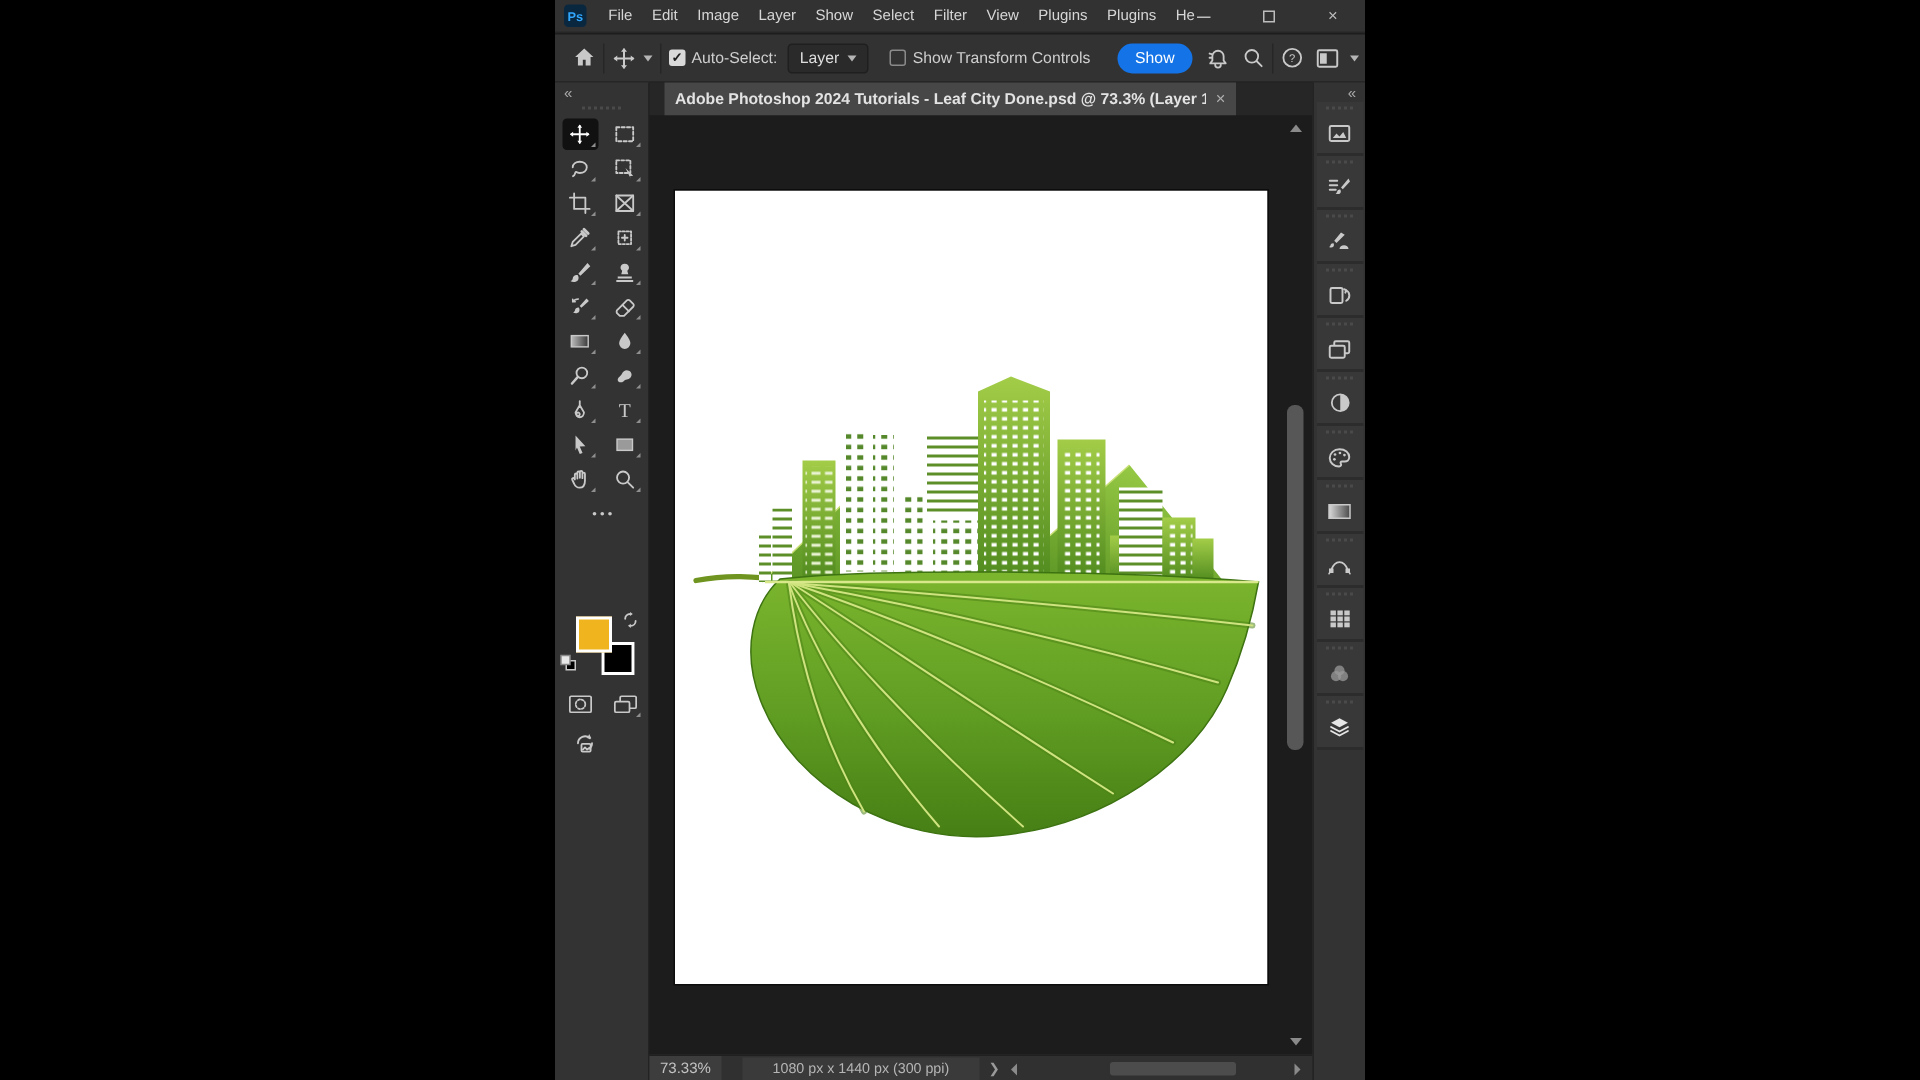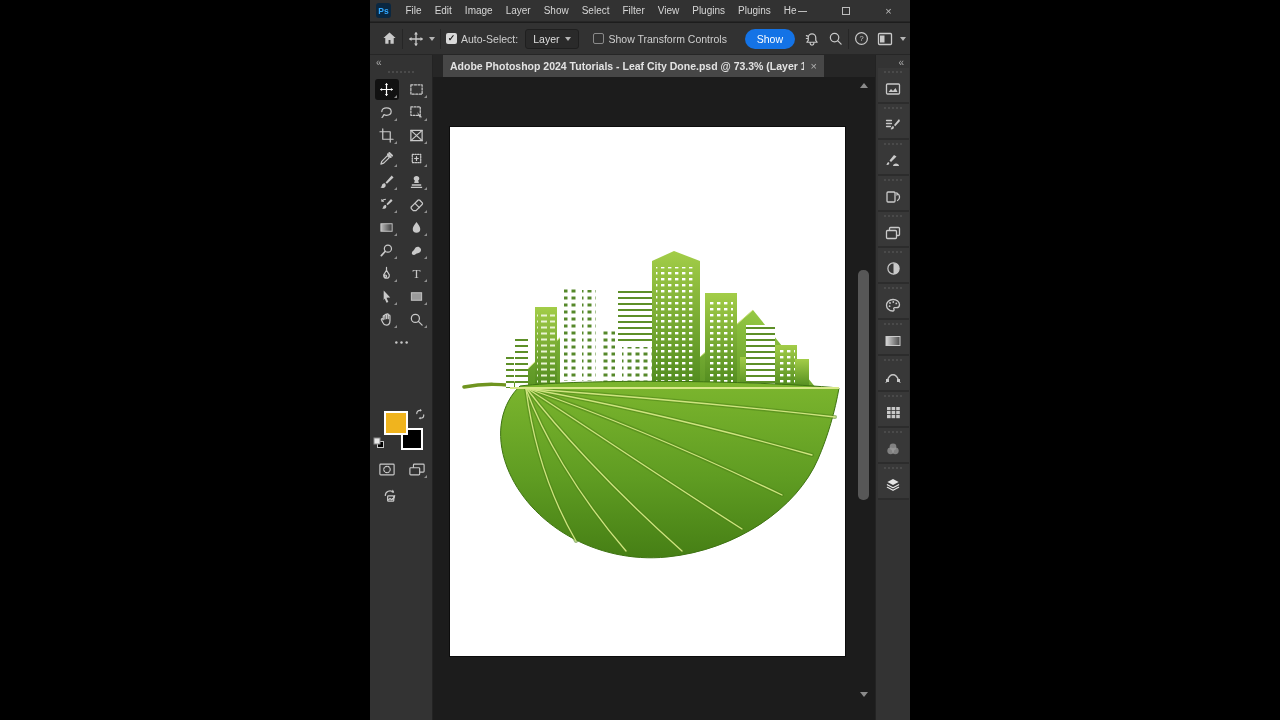--- a/index.html
+++ b/index.html
@@ -494,20 +494,30 @@
             </svg>
           </div>
 
           <div class="vscroll">
             <div class="vs-arrow vs-up"></div>
             <div class="vs-thumb"></div>
             <div class="vs-arrow vs-down"></div>
           </div>
         </div>
 
+        <div class="statusbar">
+          <div class="zoom-field">73.33%</div>
+          <div class="doc-info">1080 px x 1440 px (300 ppi)</div>
+          <div class="sb-chev">❯</div>
+          <div class="hscroll">
+            <div class="hs-arrow hs-left"></div>
+            <div class="hs-thumb"></div>
+            <div class="hs-arrow hs-right"></div>
+          </div>
+        </div>
       </div>
 
       <div class="right-panel">
         <div class="collapse">«</div>
 
         <div class="panel-cell">
             <div class="grip"></div>
             <div class="pc-ico">
           <svg class="ic" width="16" height="14" viewBox="0 0 16 14">
                 <rect x="1.5" y="2" width="13" height="10" rx="1"></rect>

